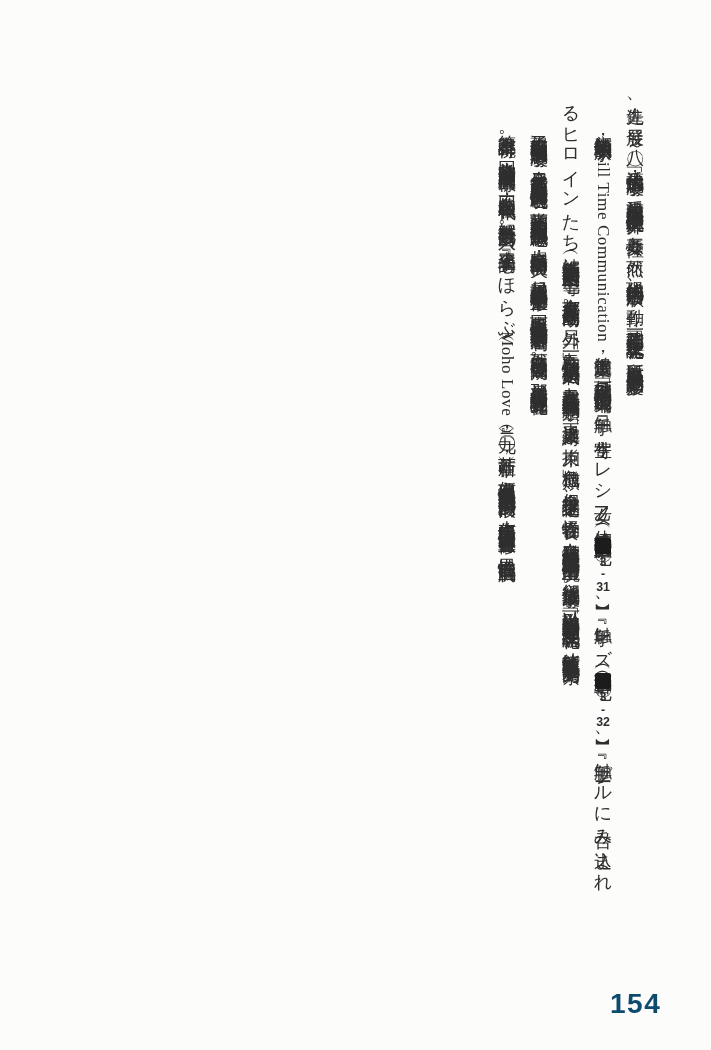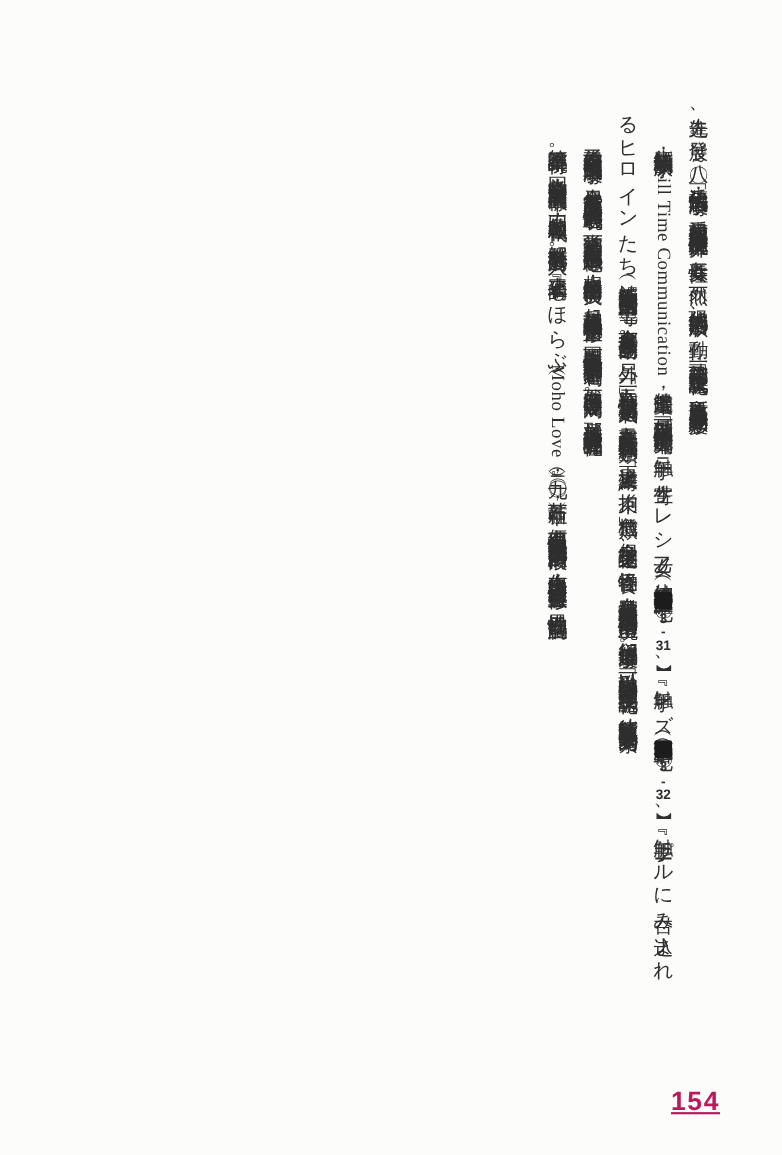--- a/index.html
+++ b/index.html
@@ -67,24 +67,23 @@
     font-family: "Liberation Sans", "DejaVu Sans", sans-serif;
     font-weight: bold;
     font-size: 12.5px;
   }
   .page-number {
     position: absolute;
     left: 610px;
     top: 988px;
     font-family: "Liberation Sans", "DejaVu Sans", sans-serif;
     font-weight: bold;
-    font-size: 24px;
+    font-size: 28px;
     letter-spacing: 1.5px;
-    color: #be185d;
-    text-decoration: underline;
+    color: #0c4a6e;
   }
 </style>
 </head>
 <body>
 
 <div class="page">
 
   <div class="text-block">
 
     <p><span>先進、發展。八〇～千禧年代的「觸手凌辱」，重視的是如何運用觸手形狀的特性來玩弄、姦辱女性。然而，現代的觸手由於形狀、動作、功能都已一定程度上「記號化」，所以更著力於形狀之外的創意和變形。</span></p>

